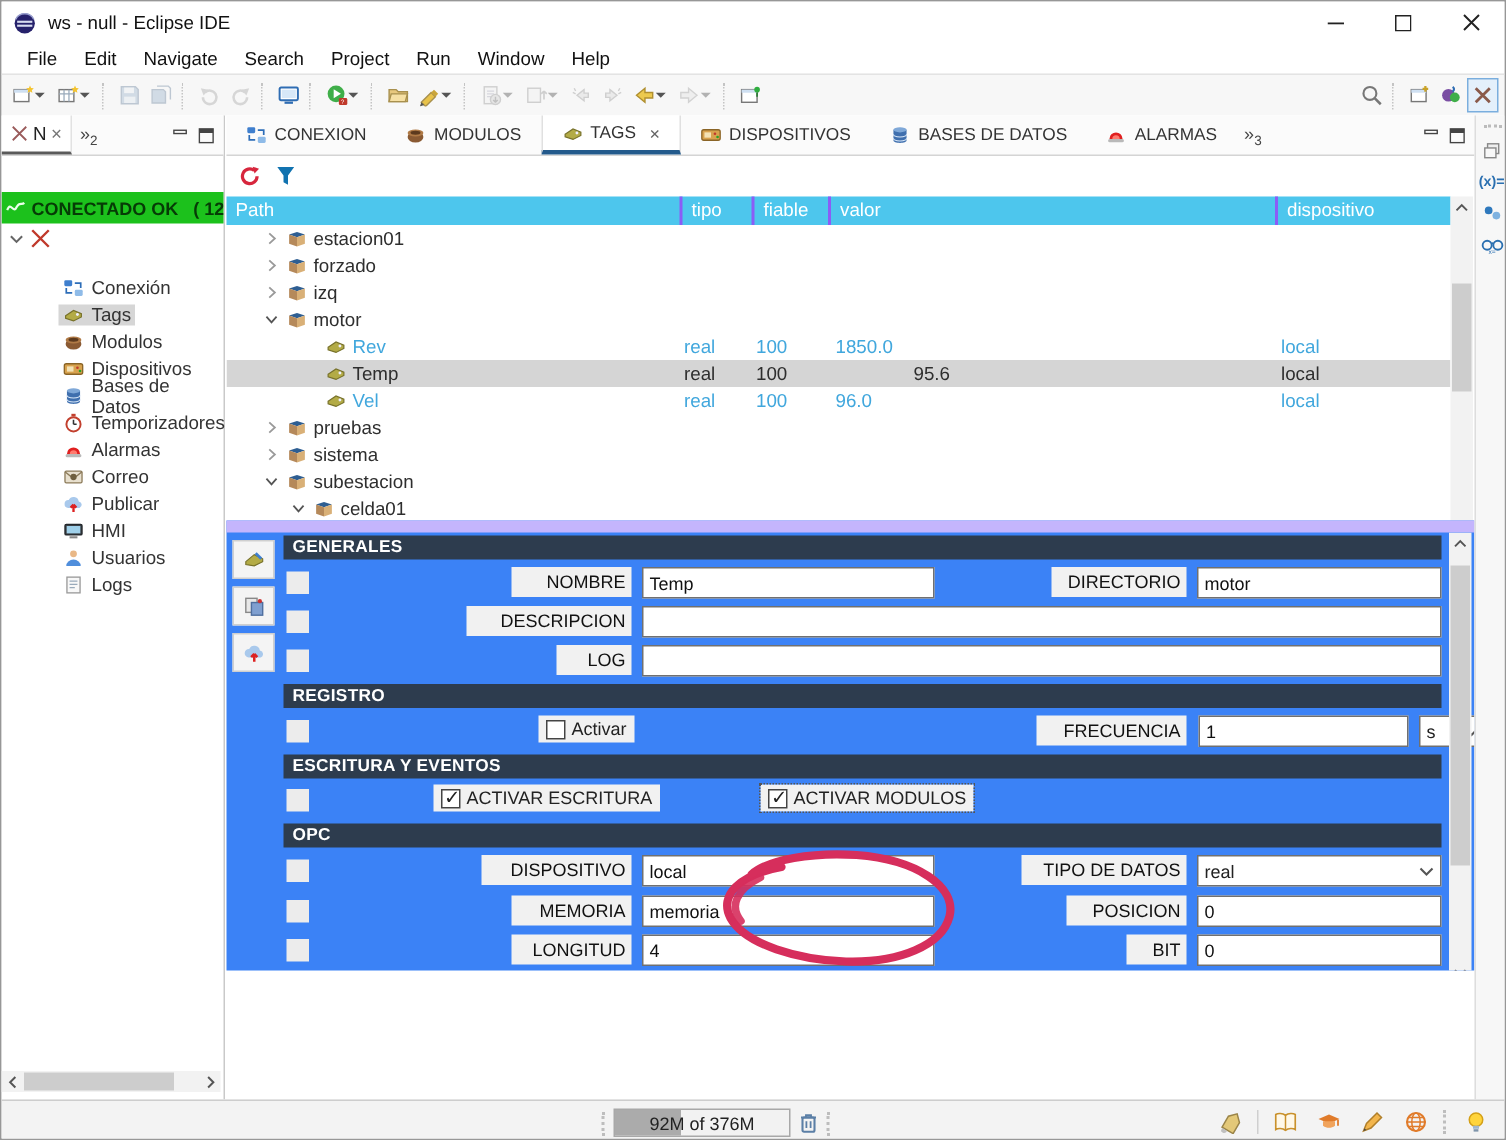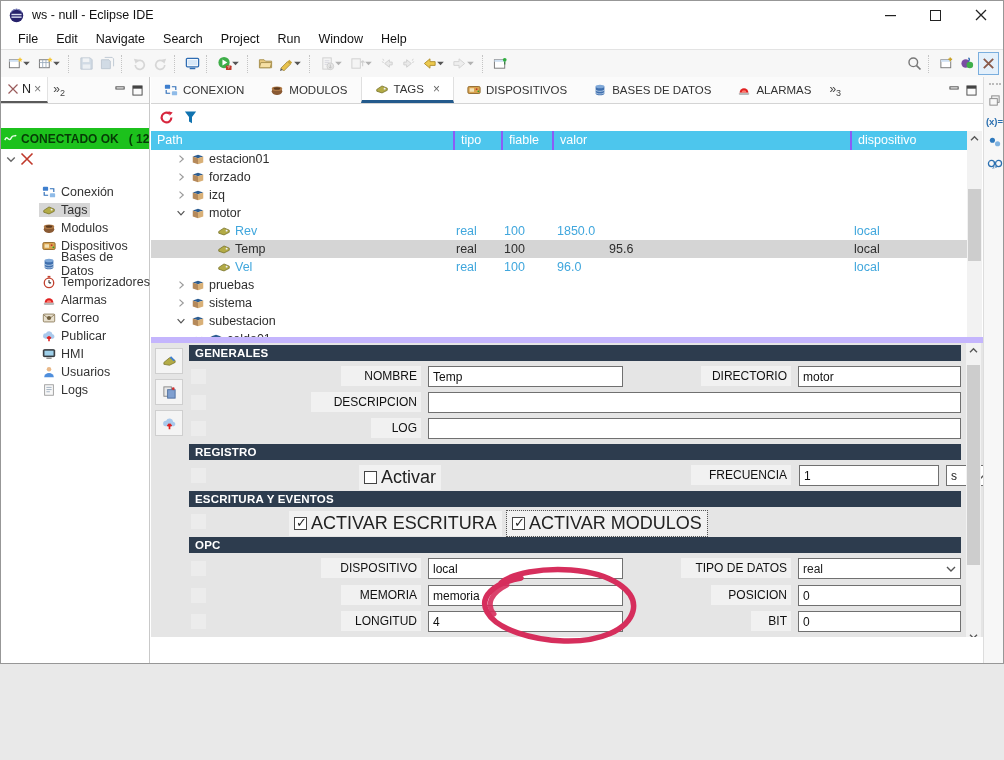--- a/index.html
+++ b/index.html
@@ -1,17 +1,17 @@
 <!DOCTYPE html>
 <html><head>
 <meta charset="utf-8">
 <style>
 *{box-sizing:border-box;margin:0;padding:0}
 body{font-family:"Liberation Sans",sans-serif;background:#e9e9e9}
-.window{position:relative;width:1004px;height:664px;background:#fff;border:1px solid #979797;overflow:hidden;font-size:12.5px;color:#222}
+.window{position:relative;width:1004px;height:760px;background:#fff;border:1px solid #979797;overflow:hidden;font-size:12.5px;color:#222}
 .ic{display:inline-block;width:15px;height:15px;flex:0 0 auto}
 .ic svg{width:100%;height:100%;display:block}
 
 .titlebar{position:absolute;left:0;top:0;width:100%;height:28px;background:#fff;display:flex;align-items:center;padding-left:8px}
 .titlebar .title{margin-left:8px;font-size:12.5px;color:#111}
 .win-controls{position:absolute;right:0;top:0;height:28px;display:flex}
 .win-btn{width:45px;height:28px;display:flex;align-items:center;justify-content:center;color:#111;font-size:13px}
 
 .menubar{position:absolute;left:0;top:28px;width:100%;height:20px;background:#fff;display:flex;align-items:center;gap:0;padding-left:8px}
 .menu-item{padding:2px 9px;color:#111}
@@ -57,27 +57,27 @@
 .t-dark{color:#2e2e2e}
 .name-wrap{display:flex;align-items:center;gap:4px;height:18px}
 
 .vscroll{position:absolute;width:15px;background:#f2f2f2}
 .vscroll .arr{position:absolute;left:0;width:15px;height:14px;display:flex;align-items:center;justify-content:center}
 .vthumb{position:absolute;left:1px;width:13px;background:#cdcdcd}
 .hscroll{display:flex;align-items:center;background:#f2f2f2}
 .hs-arr{width:14px;height:14px;display:flex;align-items:center;justify-content:center}
 .hthumb{height:12px;background:#cdcdcd;margin:0 1px}
 
-.form-panel{position:absolute;left:150px;top:336px;width:832px;height:300px;background:#e5e5e5;border-top:6px solid #c4b5fd;overflow:hidden}
+.form-panel{position:absolute;left:150px;top:346px;width:832px;height:300px;background:#3b82f6;border-top:8px solid #c4b5fd;overflow:hidden}
 .sec-hdr{position:absolute;left:38px;width:772px;height:16px;background:#2d3c4e;color:#fff;font-size:11.5px;font-weight:bold;line-height:16px;padding-left:6px;letter-spacing:.2px}
 .frow-marker{position:absolute;left:40px;width:15px;height:15px;background:#ececec}
 .flabel{position:absolute;height:20px;line-height:20px;text-align:right;color:#111;font-size:12px;background:#f1f1f1;padding:0 4px}
 .finput{position:absolute;height:21px;border:1px solid #707070;background:#fff;font-family:"Liberation Sans",sans-serif;font-size:12px;padding:0 4px;color:#111}
 .fselect{position:absolute;height:21px;border:1px solid #707070;background:#fff;display:flex;align-items:center;justify-content:space-between;padding:0 4px;font-size:12px}
-.chip-cb{position:absolute;display:flex;align-items:center;gap:4px;background:#f1f1f1;padding:2px 5px;font-size:18px}
+.chip-cb{position:absolute;display:flex;align-items:center;gap:4px;background:#f1f1f1;padding:2px 5px;font-size:12px}
 .cb{width:13px;height:13px;border:1px solid #444;background:#fff;position:relative;display:inline-block}
 .cb.checked::after{content:"✓";position:absolute;left:1px;top:-3px;font-size:13px;color:#222}
 .chip-cb.focus-dotted{outline:1px dotted #555}
 .form-vscroll{position:absolute;left:815px;top:0;width:15px;height:300px;background:#f2f2f2}
 .side-btn{position:absolute;left:4px;width:28px;height:26px;background:#f4f4f4;border:1px solid #cfcfcf;display:flex;align-items:center;justify-content:center}
 
 .right-strip{position:absolute;left:982px;top:76px;width:22px;height:656px;background:#f7f7f7;border-left:1px solid #ddd;display:flex;flex-direction:column;align-items:center;gap:9px;padding-top:6px}
 .vars-label{color:#2a6fb0;font-size:9.5px;font-weight:bold}
 
 .statusbar{position:absolute;left:0;top:732px;width:100%;height:28px;background:#f3f3f3;border-top:1px solid #cdcdcd;display:flex;align-items:center}

